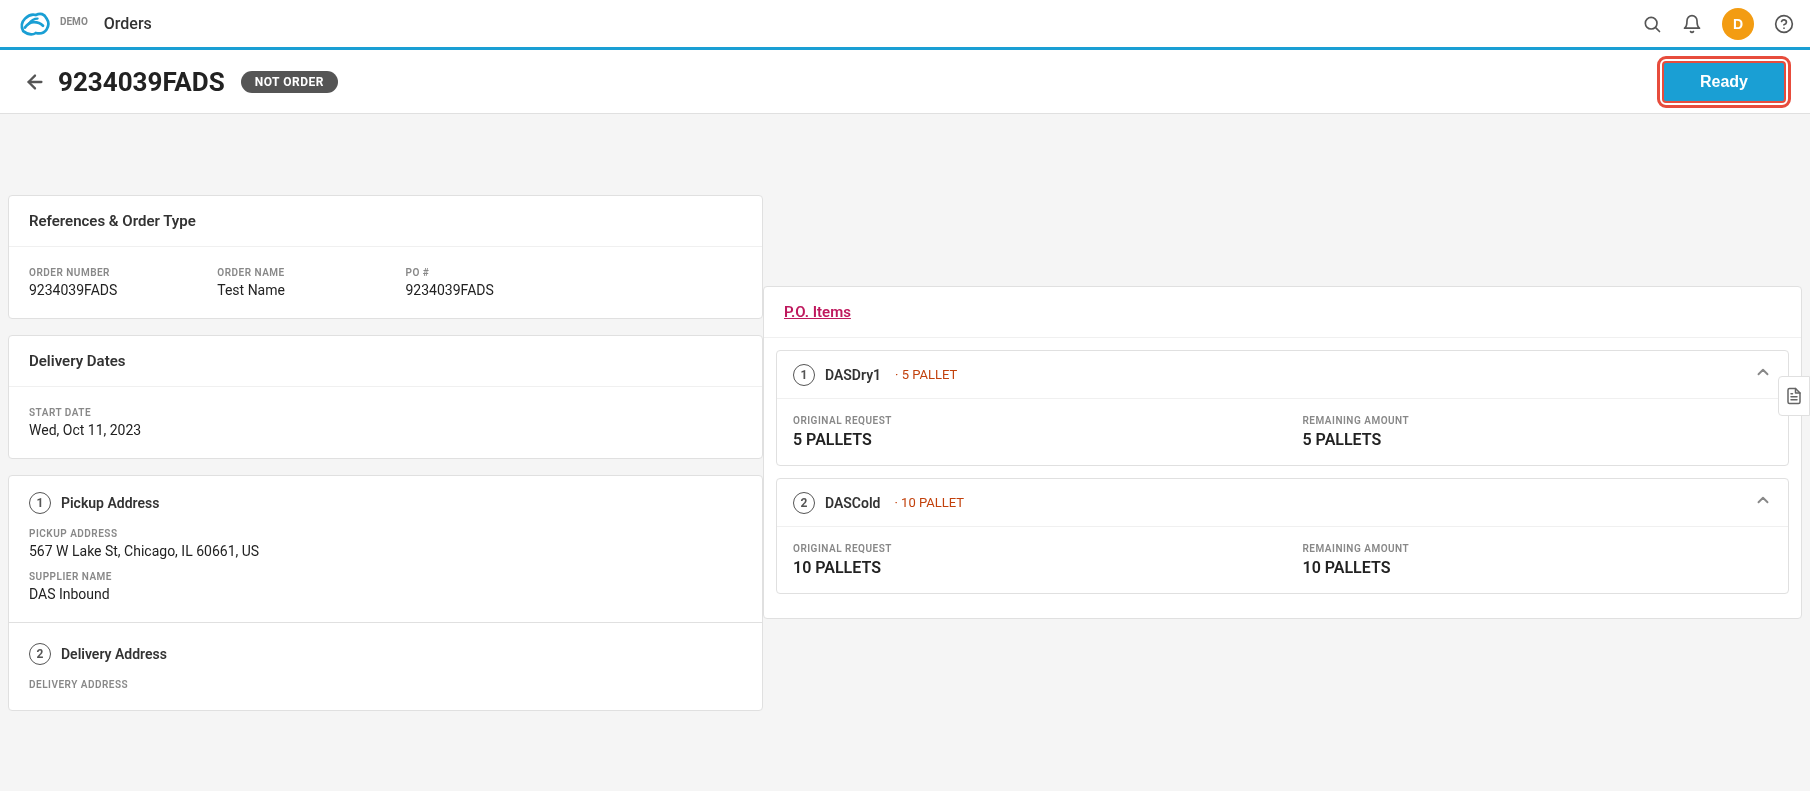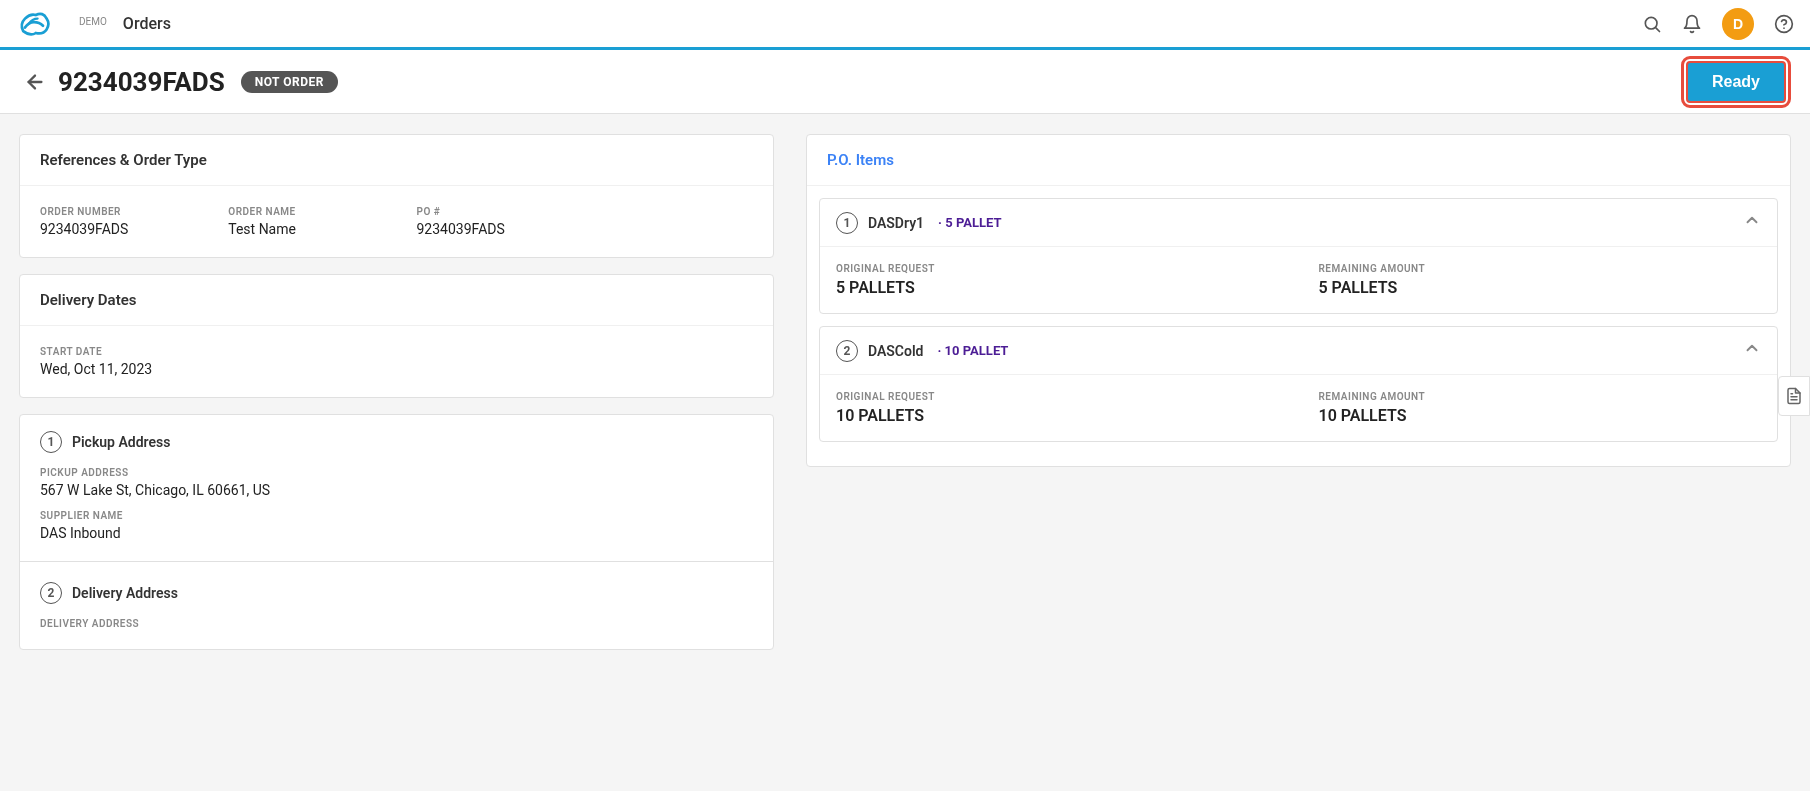--- a/index.html
+++ b/index.html
@@ -16,21 +16,21 @@
       position: relative;
       z-index: 10;
     }
     .logo-area {
       display: flex;
       align-items: center;
       gap: 8px;
       margin-right: 16px;
     }
     .logo-svg { width: 36px; height: 36px; }
-    .demo-label { font-size: 10px; color: #888; font-weight: normal; display: block; margin-top: -4px; text-align: right; margin-left: 19px; }
+    .demo-label { font-size: 10px; color: #888; font-weight: bold; display: block; margin-top: -4px; text-align: right; }
     .nav-title {
       font-size: 16px;
       color: #333;
       font-weight: 500;
       text-align: right;
     }
     .nav-spacer { flex: 1; }
     .nav-icons {
       display: flex;
       align-items: center;
@@ -90,34 +90,35 @@
       border-radius: 20px;
       letter-spacing: 0.5px;
     }
     .header-spacer { flex: 1; }
     .ready-btn {
       background: #1a9fd4;
       color: #fff;
       border: 2px solid #e74c3c;
       font-size: 16px;
       font-weight: bold;
-      padding: 10px 24px;
+      padding: 10px 36px;
       border-radius: 4px;
       cursor: pointer;
       outline: 3px solid #e74c3c;
       outline-offset: 2px;
     }
 
     
     .main-content {
       display: flex;
-      gap: 32px;
-      padding: 20px 19px;
+      gap: 0;
+      padding: 20px 8px;
       height: calc(100vh - 114px);
       overflow-y: auto;
+      align-items: center;
     }
 
     
     .left-column {
       flex: 0 0 755px;
       display: flex;
       flex-direction: column;
       gap: 16px;
     }
 
@@ -204,22 +205,23 @@
 
     .po-card {
       background: #fff;
       border: 1px solid #e0e0e0;
       border-radius: 4px;
     }
     .po-card-header {
       padding: 16px 20px;
       font-size: 15px;
       font-weight: 600;
-      color: #3b82f6;
+      color: #be185d;
       border-bottom: 1px solid #f0f0f0;
+      text-decoration: underline;
     }
     .po-card-body {
       padding: 12px;
     }
 
     
     .po-item-card {
       border: 1px solid #e0e0e0;
       border-radius: 4px;
       margin-bottom: 12px;
@@ -234,22 +236,22 @@
     }
     .po-item-title {
       display: flex;
       align-items: center;
       gap: 10px;
       font-size: 14px;
       font-weight: 600;
     }
     .po-item-subtitle {
       font-size: 13px;
-      color: #4c1d95;
-      font-weight: bold;
+      color: #c2410c;
+      font-weight: normal;
       margin-left: 4px;
     }
     .po-item-body {
       display: grid;
       grid-template-columns: 1fr 1fr;
       gap: 16px 40px;
       padding: 16px;
     }
     .chevron-btn {
       background: none;

